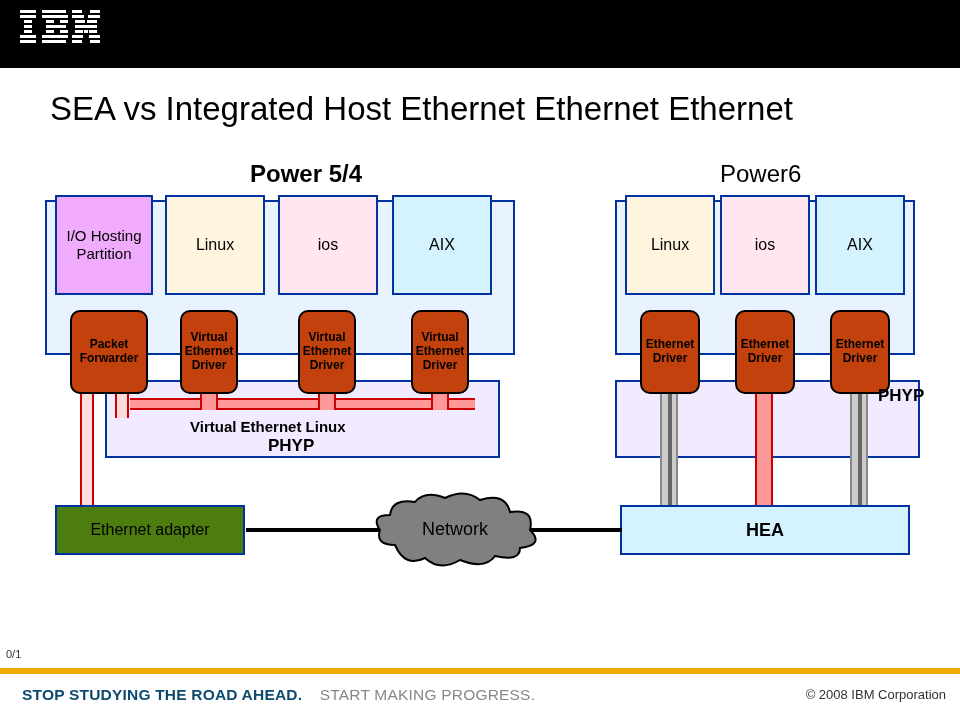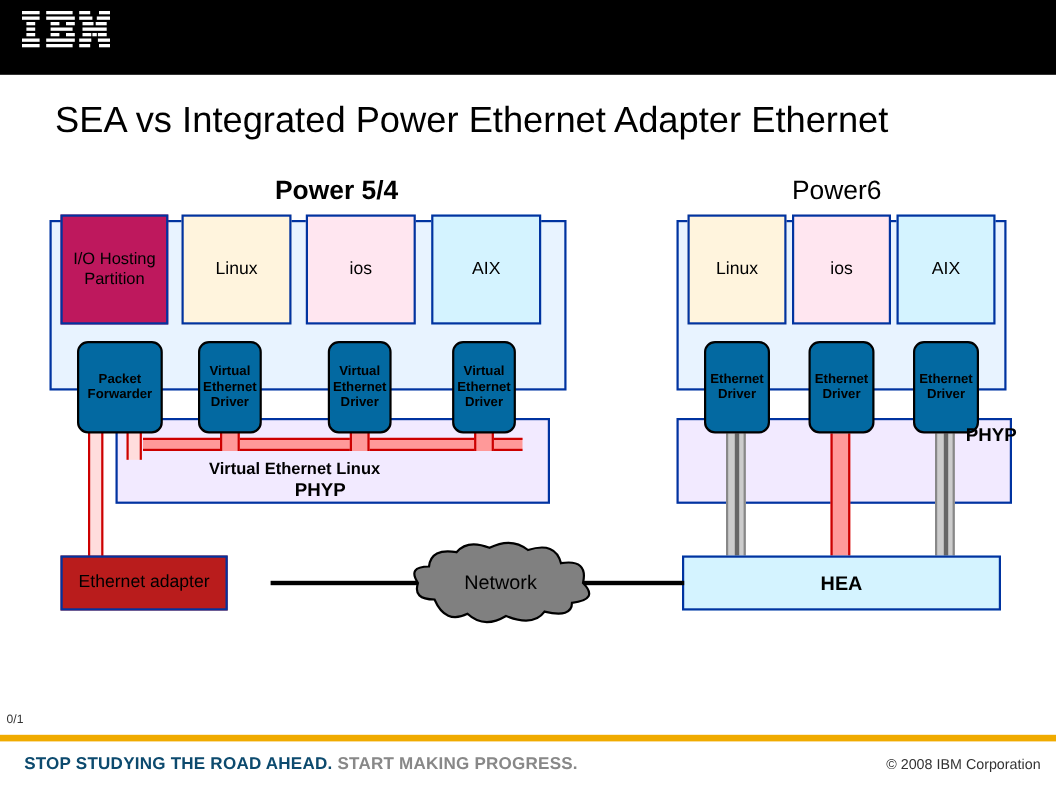--- a/index.html
+++ b/index.html
@@ -51,35 +51,35 @@
     position: absolute;
     top: 195px;
     height: 100px;
     border: 2px solid #0033a0;
     display:flex; align-items:center; justify-content:center;
     text-align:center;
     font-size: 16px;
     line-height:1.2;
     background:#fff;
   }
-  .partition.hosting { left: 55px;  width: 98px; background:#be185d; font-size:15px; padding:4px; }
+  .partition.hosting { left: 55px;  width: 98px; background:#f0abfc; font-size:15px; padding:4px; }
   .partition.linux1  { left: 165px; width: 100px; background:#fff4dd; }
   .partition.ios1    { left: 278px; width: 100px; background:#ffe6f0; }
   .partition.aix1    { left: 392px; width: 100px; background:#d4f3ff; }
   .partition.linux2  { left: 625px; width: 90px;  background:#fff4dd; }
   .partition.ios2    { left: 720px; width: 90px;  background:#ffe6f0; }
   .partition.aix2    { left: 815px; width: 90px;  background:#d4f3ff; }
 
   .driver-box {
     position: absolute;
     top: 310px;
     height: 84px;
     border: 2px solid #000;
     border-radius: 10px;
-    background: #0369a1;
+    background: #c2410c;
     display:flex; align-items:center; justify-content:center;
     text-align:center;
     font-size: 12px;
     line-height:1.15;
     padding: 2px;
     font-weight:bold;
   }
   .driver-box.pf   { left: 70px;  width: 78px; }
   .driver-box.ved1 { left: 180px; width: 58px; }
   .driver-box.ved2 { left: 298px; width: 58px; }
@@ -99,22 +99,22 @@
   .phyp-left  { top: 380px; left: 105px; width: 395px; height: 78px; }
   .phyp-right { top: 380px; left: 615px; width: 305px; height: 78px; justify-content:flex-start; align-items:flex-end; padding:4px 8px; }
 
   .ves-label { position:absolute; top:418px; left:190px; font-size:15px; font-weight:bold; }
   .phyp-left-label { position:absolute; top:436px; left:268px; font-size:17px; font-weight:bold; }
   .phyp-right-label { position:absolute; top:386px; left:878px; font-size:17px; font-weight:bold; }
 
   .eth-adapter {
     position:absolute;
     top: 505px; left: 55px;
-    width: 152px; height: 50px;
-    background:#b91c1c;
+    width: 190px; height: 50px;
+    background:#4d7c0f;
     border: 2px solid #0033a0;
     display:flex; align-items:center; justify-content:center;
     font-size:16px;
   }
   .hea-box {
     position:absolute;
     top: 505px; left: 620px;
     width: 290px; height: 50px;
     background:#d4f3ff;
     border: 2px solid #0033a0;
@@ -137,21 +137,21 @@
     background:#fff;
     display:flex; align-items:center;
   }
   .tagline {
     position:absolute;
     left: 22px; bottom: 12px;
     font-size: 15.5px;
     letter-spacing: 0.2px;
   }
   .tagline .part1 { color:#0c4a6e; font-weight:bold; }
-  .tagline .part2 { color:#888; font-weight:bold; }
+  .tagline .part2 { color:#888; font-weight:normal;margin-left:13px; }
   .copyright {
     position:absolute;
     right: 14px; bottom: 14px;
     font-size: 13px;
     color:#333;
   }
   .slidenum {
     position:absolute;
     left: 6px; bottom: 56px;
     font-size: 11px;
@@ -251,21 +251,21 @@
         <rect x="64" y="20" width="4" height="3"></rect>
         <rect x="69" y="20" width="8" height="3"></rect>
       <rect x="52" y="25" width="11" height="3"></rect>
         <rect x="69" y="25" width="11" height="3"></rect>
       <rect x="52" y="30" width="10" height="3"></rect>
         <rect x="70" y="30" width="10" height="3"></rect>
     </g>
   </svg>
 </div>
 
-<div class="title">SEA vs Integrated Power Ethernet Adapter Ethernet</div>
+<div class="title">SEA vs Integrated Host Ethernet Ethernet Ethernet</div>
 
 <div class="label power56">Power 5/4</div>
 <div class="label power6">Power6</div>
 
 <div class="panel group-left"></div>
 <div class="panel group-right"></div>
 
 <div class="partition hosting">I/O Hosting Partition</div>
 <div class="partition linux1">Linux</div>
 <div class="partition ios1">ios</div>

